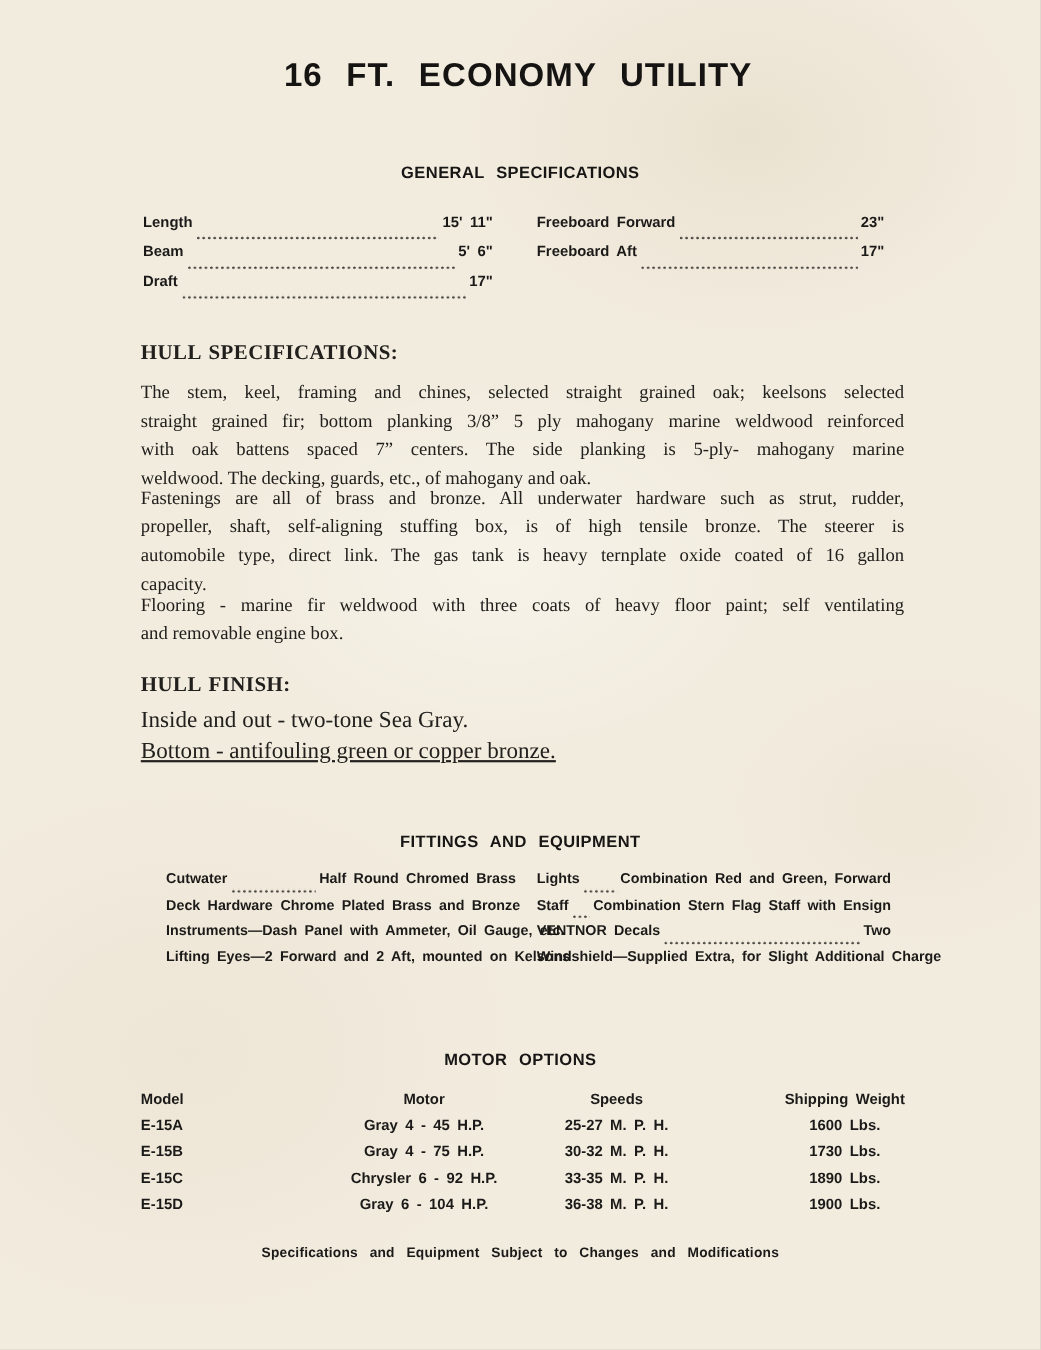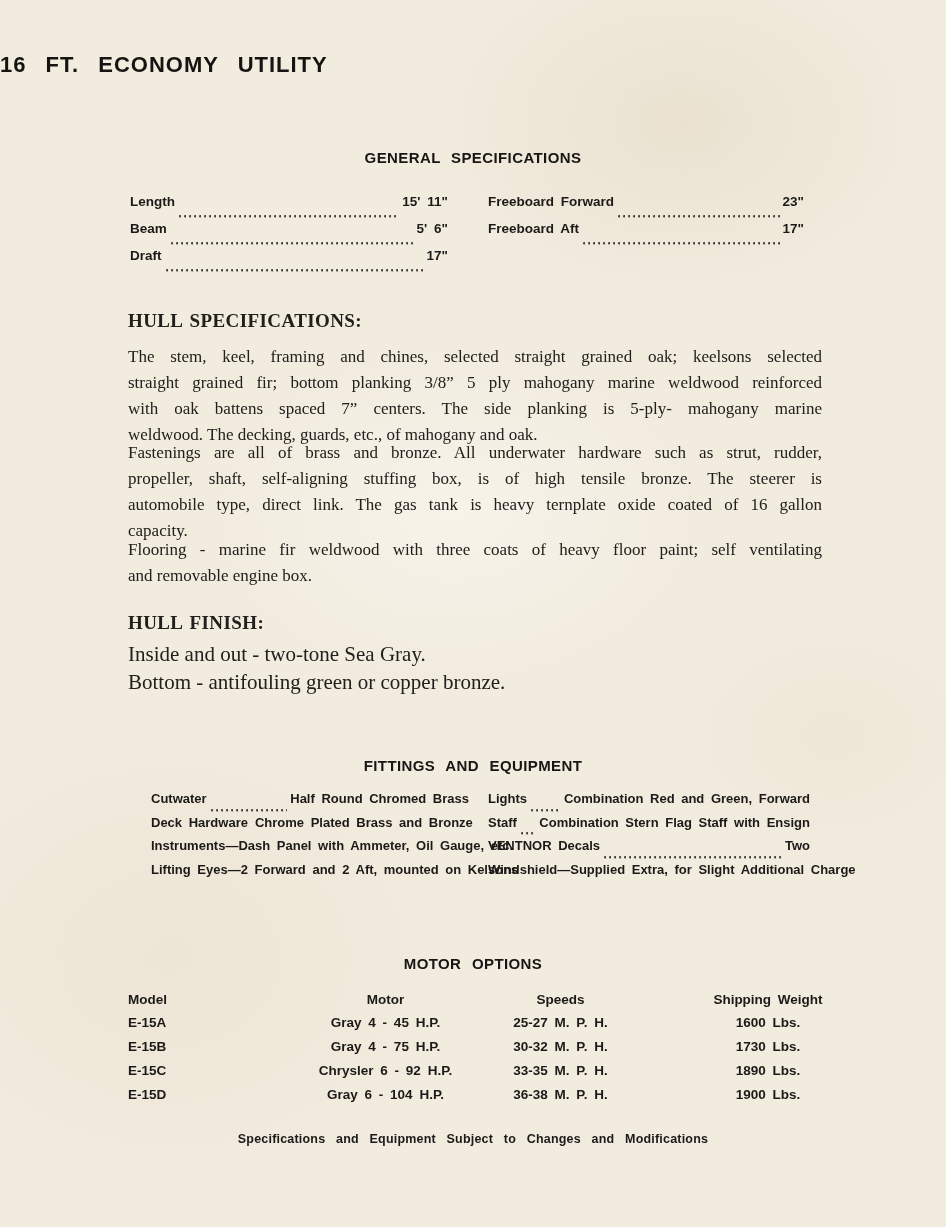--- a/index.html
+++ b/index.html
@@ -17,22 +17,22 @@
       radial-gradient(ellipse 380px 260px at 48% 42%, rgba(255,255,249,0.38), transparent 65%),
       radial-gradient(ellipse 300px 220px at 88% 60%, rgba(223,211,186,0.20), transparent 60%),
       #f2ecdf;
   }
   .sans  { font-family:"Liberation Sans", sans-serif; font-weight:bold; color:#1b1a18; }
   .serif { font-family:"Liberation Serif", serif; color:#22201d; }
 
   .abs { position:absolute; }
 
   .doc-title {
-    left:0; right:4px; top:52px; text-align:left;
-    font-size:22px; letter-spacing:1px; word-spacing:12px; color:#151412;
+    left:0; right:4px; top:52px; text-align:center;
+    font-size:30px; letter-spacing:1px; word-spacing:12px; color:#151412;
   }
   .sec-head {
     left:0; right:0; text-align:center;
     font-size:15px; letter-spacing:0.4px; word-spacing:6px; color:#171614;
   }
   .gs-head  { top:149px; }
   .fit-head { top:757px; }
   .mo-head  { top:955px; }
 
   
@@ -130,21 +130,21 @@
     <div class="jline-last">capacity.</div>
   </div>
 
   <div class="abs para serif" style="top:537px;">
     <div class="jline">Flooring - marine fir weldwood with three coats of heavy floor paint; self ventilating</div>
     <div class="jline-last">and removable engine box.</div>
   </div>
 
   <div class="abs hull-head serif" style="top:612px;">HULL FINISH:</div>
   <div class="abs hf-line serif" style="top:642px;">Inside and out - two-tone Sea Gray.</div>
-  <div class="abs hf-line serif" style="top:670px;">Bottom - antifouling green or copper bronze.</div>
+  <div class="abs hf-line serif" style="top:670px;text-decoration:underline;">Bottom - antifouling green or copper bronze.</div>
 
   <div class="abs sec-head fit-head sans">FITTINGS AND EQUIPMENT</div>
 
   <div class="abs fit-left fit-col sans">
     <div class="specrow">
       <span>Cutwater</span>
       <span class="dots"></span>
       <span>Half Round Chromed Brass</span>
     </div>
     <div class="specrow">

